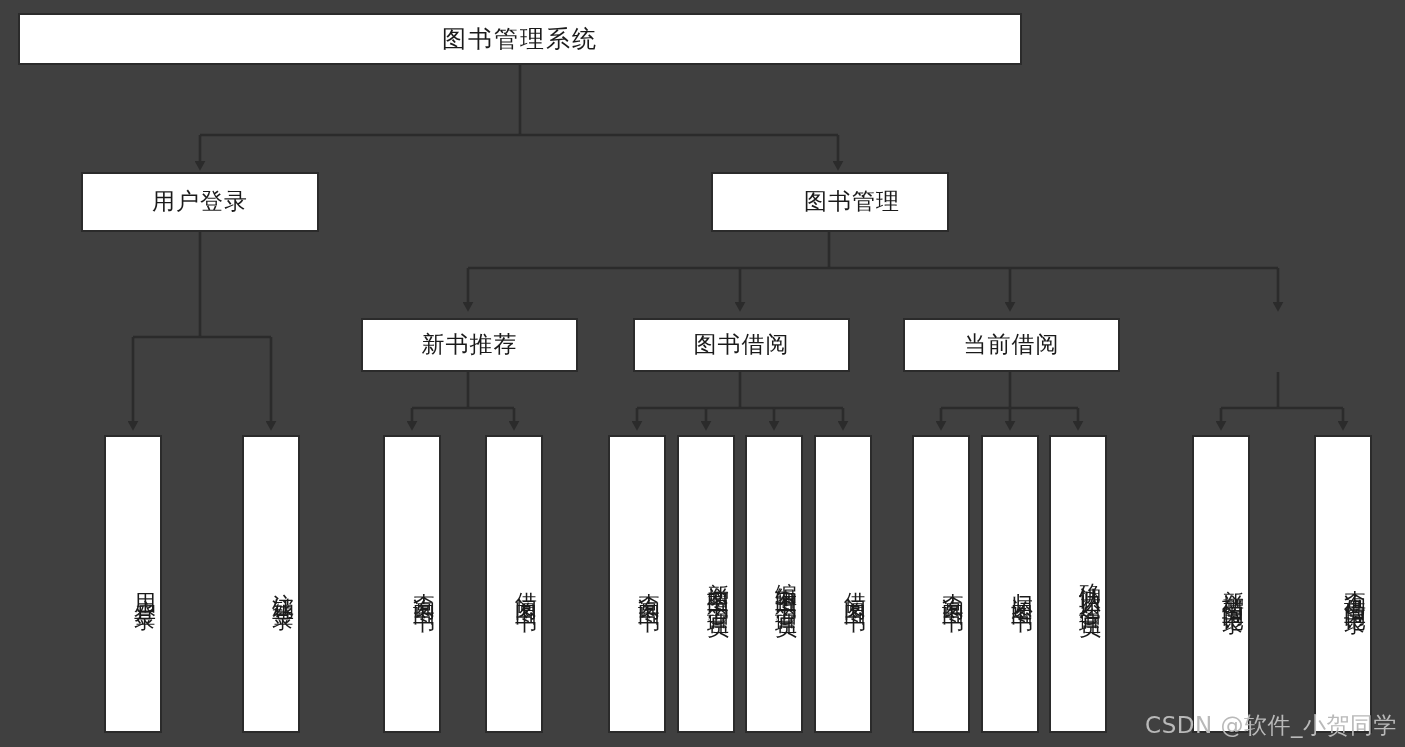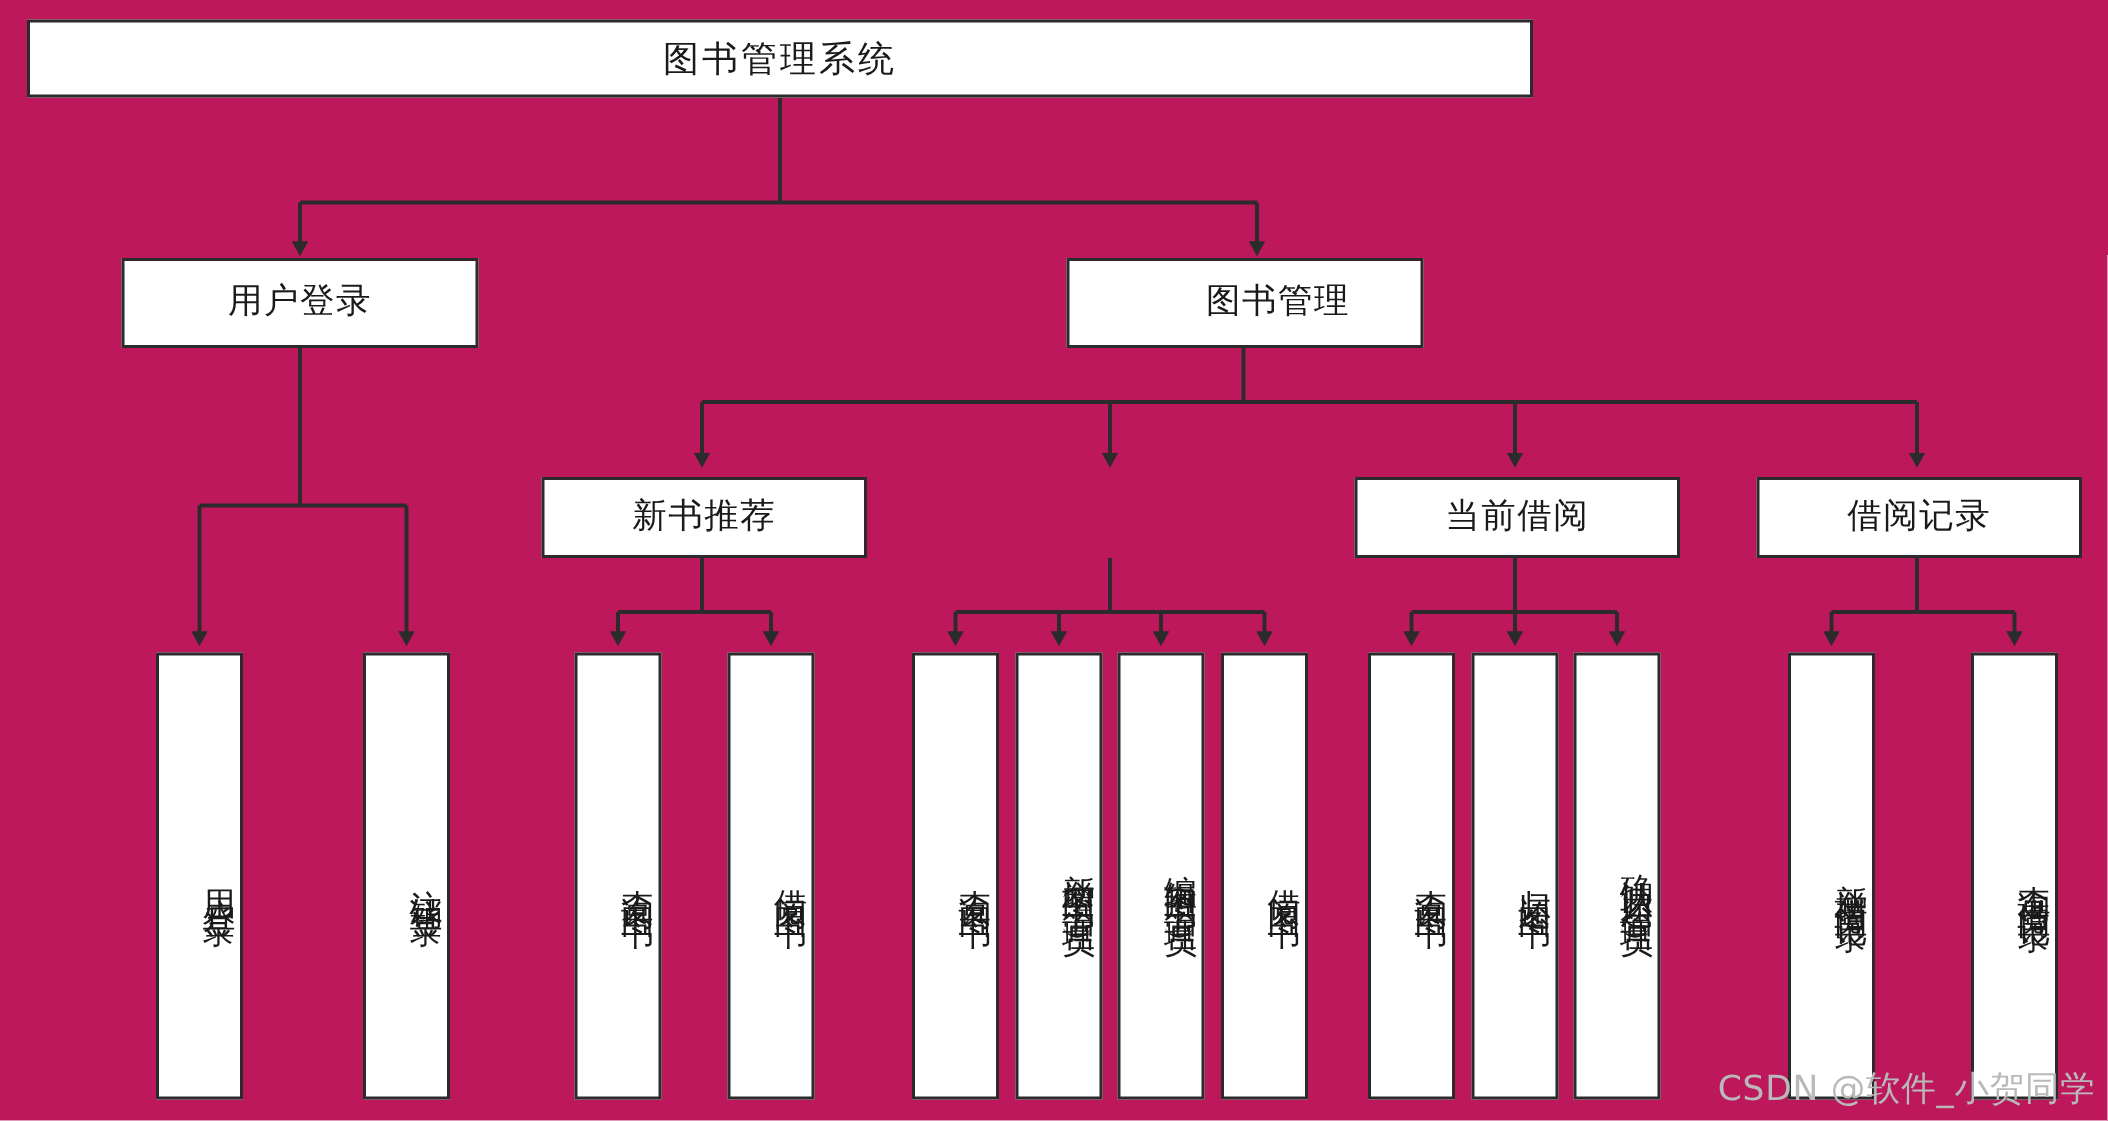--- a/index.html
+++ b/index.html
@@ -8,21 +8,21 @@
     padding: 0;
     background: #ffffff;
   }
   body {
     font-family: "DejaVu Sans", "Liberation Sans", sans-serif;
   }
   #stage {
     position: relative;
     width: 1405px;
     height: 747px;
-    background: #be185d;
+    background: #404040;
     overflow: hidden;
   }
   #edges {
     position: absolute;
     left: 0;
     top: 0;
     width: 1405px;
     height: 747px;
     pointer-events: none;
   }
@@ -135,26 +135,26 @@
   <div class="node horiz" style="left:81px; top:172px; width:238px; height:60px;">
     <span>用户登录</span>
   </div>
   <div class="node horiz" style="left:711px; top:172px; width:238px; height:60px;padding-left:44px;">
     <span>图书管理</span>
   </div>
 
   <div class="node horiz" style="left:361px; top:318px; width:217px; height:54px;">
     <span>新书推荐</span>
   </div>
+  <div class="node horiz" style="left:633px; top:318px; width:217px; height:54px;">
+    <span>图书借阅</span>
+  </div>
   <div class="node horiz" style="left:903px; top:318px; width:217px; height:54px;">
     <span>当前借阅</span>
   </div>
-  <div class="node horiz" style="left:1171px; top:318px; width:217px; height:54px;">
-    <span>借阅记录</span>
-  </div>
 
   <div class="node vert" style="left:104px; top:435px; width:58px; height:298px;">
     <span class="vtext">用户登录</span>
   </div>
   <div class="node vert" style="left:242px; top:435px; width:58px; height:298px;">
     <span class="vtext">注销登录</span>
   </div>
 
   <div class="node vert" style="left:383px; top:435px; width:58px; height:298px;">
     <span class="vtext">查询图书</span>

